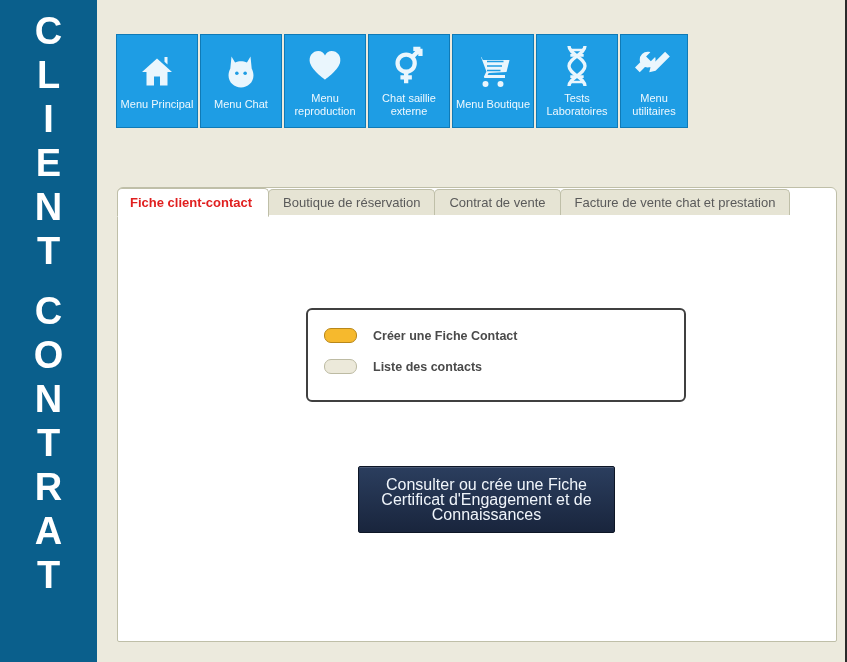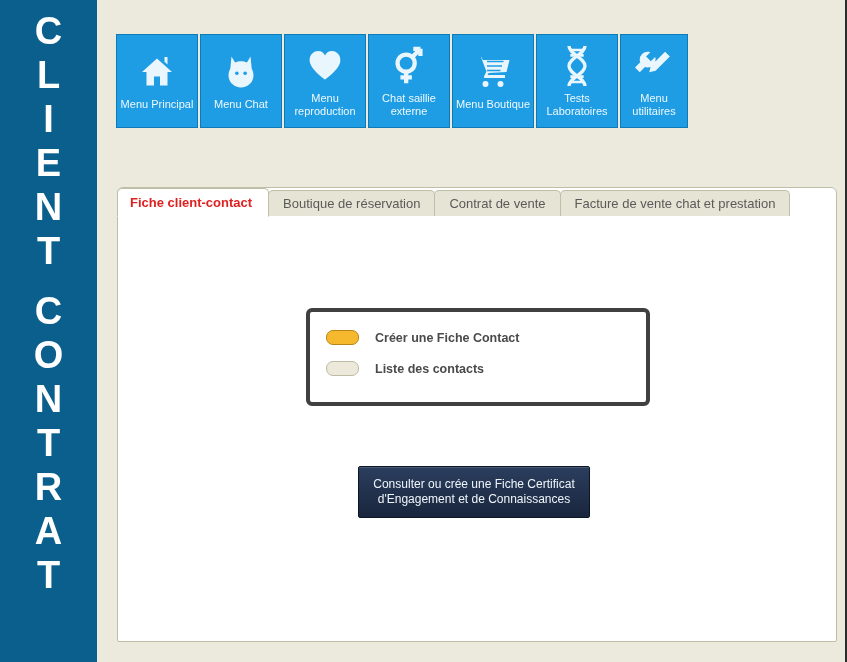--- a/index.html
+++ b/index.html
@@ -73,21 +73,21 @@
     top: 187px; left: 20px;
     width: 720px; height: 455px;
     background: #fff;
     border: 1px solid #bfbfa8;
     border-radius: 6px 6px 2px 2px;
   }
   .tab-row {
     position: absolute;
     top: -1px; left: -1px;
     display: flex;
-    align-items: flex-end;
+    align-items: center;
     height: 29px;
   }
   .tab {
     border: 1px solid #bfbfa8;
     border-bottom: none;
     background: #e6e4d4;
     color: #5a5a5a;
     font-size: 13px;
     padding: 5px 14px 5px 14px;
     border-radius: 5px 5px 0 0;
@@ -105,22 +105,22 @@
     padding: 6px 16px 6px 12px;
   }
   .tab-body {
     position: absolute;
     top: 28px; left: 0; right: 0; bottom: 0;
     padding: 20px;
   }
   .option-box {
     position: absolute;
     top: 92px; left: 188px;
-    width: 344px;
-    border: 4px solid #404040;
+    width: 380px;
+    border: 2px solid #404040;
     border-radius: 6px;
     background: #fff;
     padding: 18px 16px 16px 16px;
   }
   .opt-row {
     display: flex;
     align-items: center;
     gap: 16px;
     margin-bottom: 16px;
   }
@@ -136,25 +136,25 @@
   .pill.blue   { background: #1e9de4; border-color: #0f7ab6; }
   .pill.grey   { background: #ece9da; border-color: #bdbba3; }
   .opt-label {
     color: #4a4a4a;
     font-size: 12.5px;
     font-weight: bold;
   }
   .big-button {
     position: absolute;
     top: 250px; left: 240px;
-    width: 232px;
+    width: 257px;
     background: #1c2c48;
     background: linear-gradient(#2b3e5e, #19253d);
     color: #f0f5fb;
-    font-size: 12px;
+    font-size: 16px;
     text-align: center;
     padding: 10px 14px;
     border: 1px solid #0d1626;
     border-radius: 2px;
     cursor: pointer;
     line-height: 15px;
     box-shadow: 0 1px 0 rgba(255,255,255,0.15) inset;
   }
 </style>
 </head>

